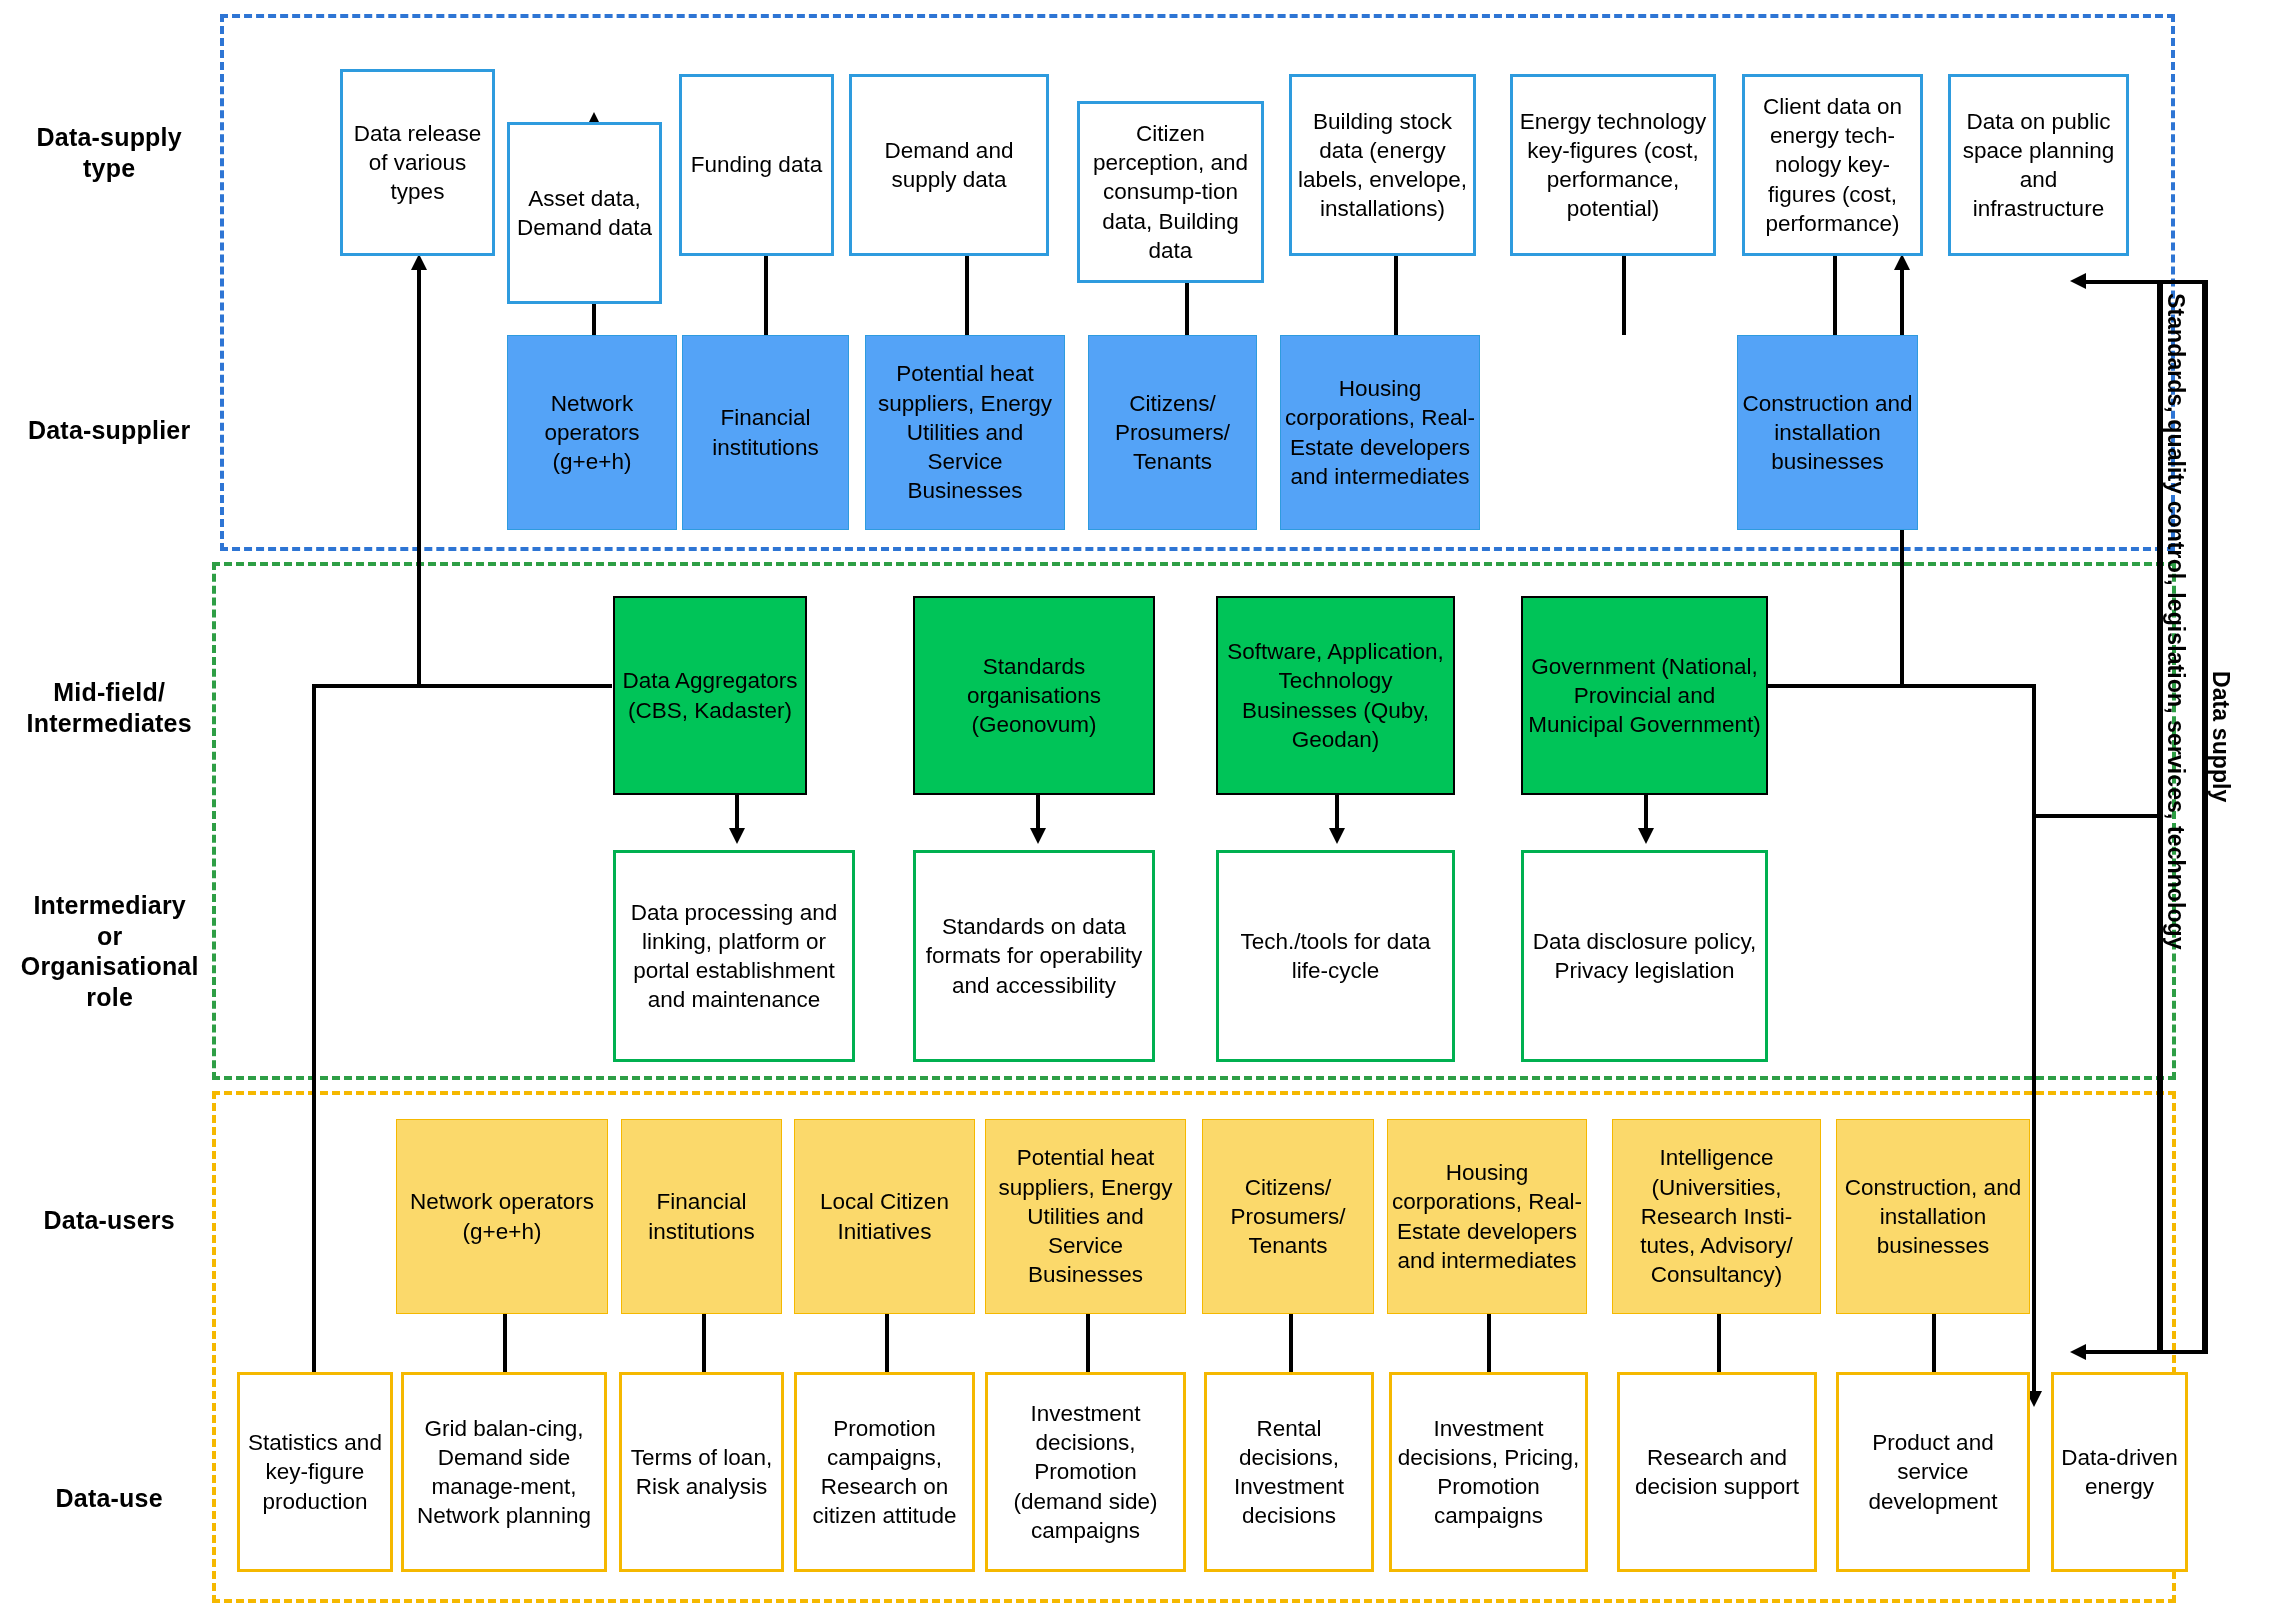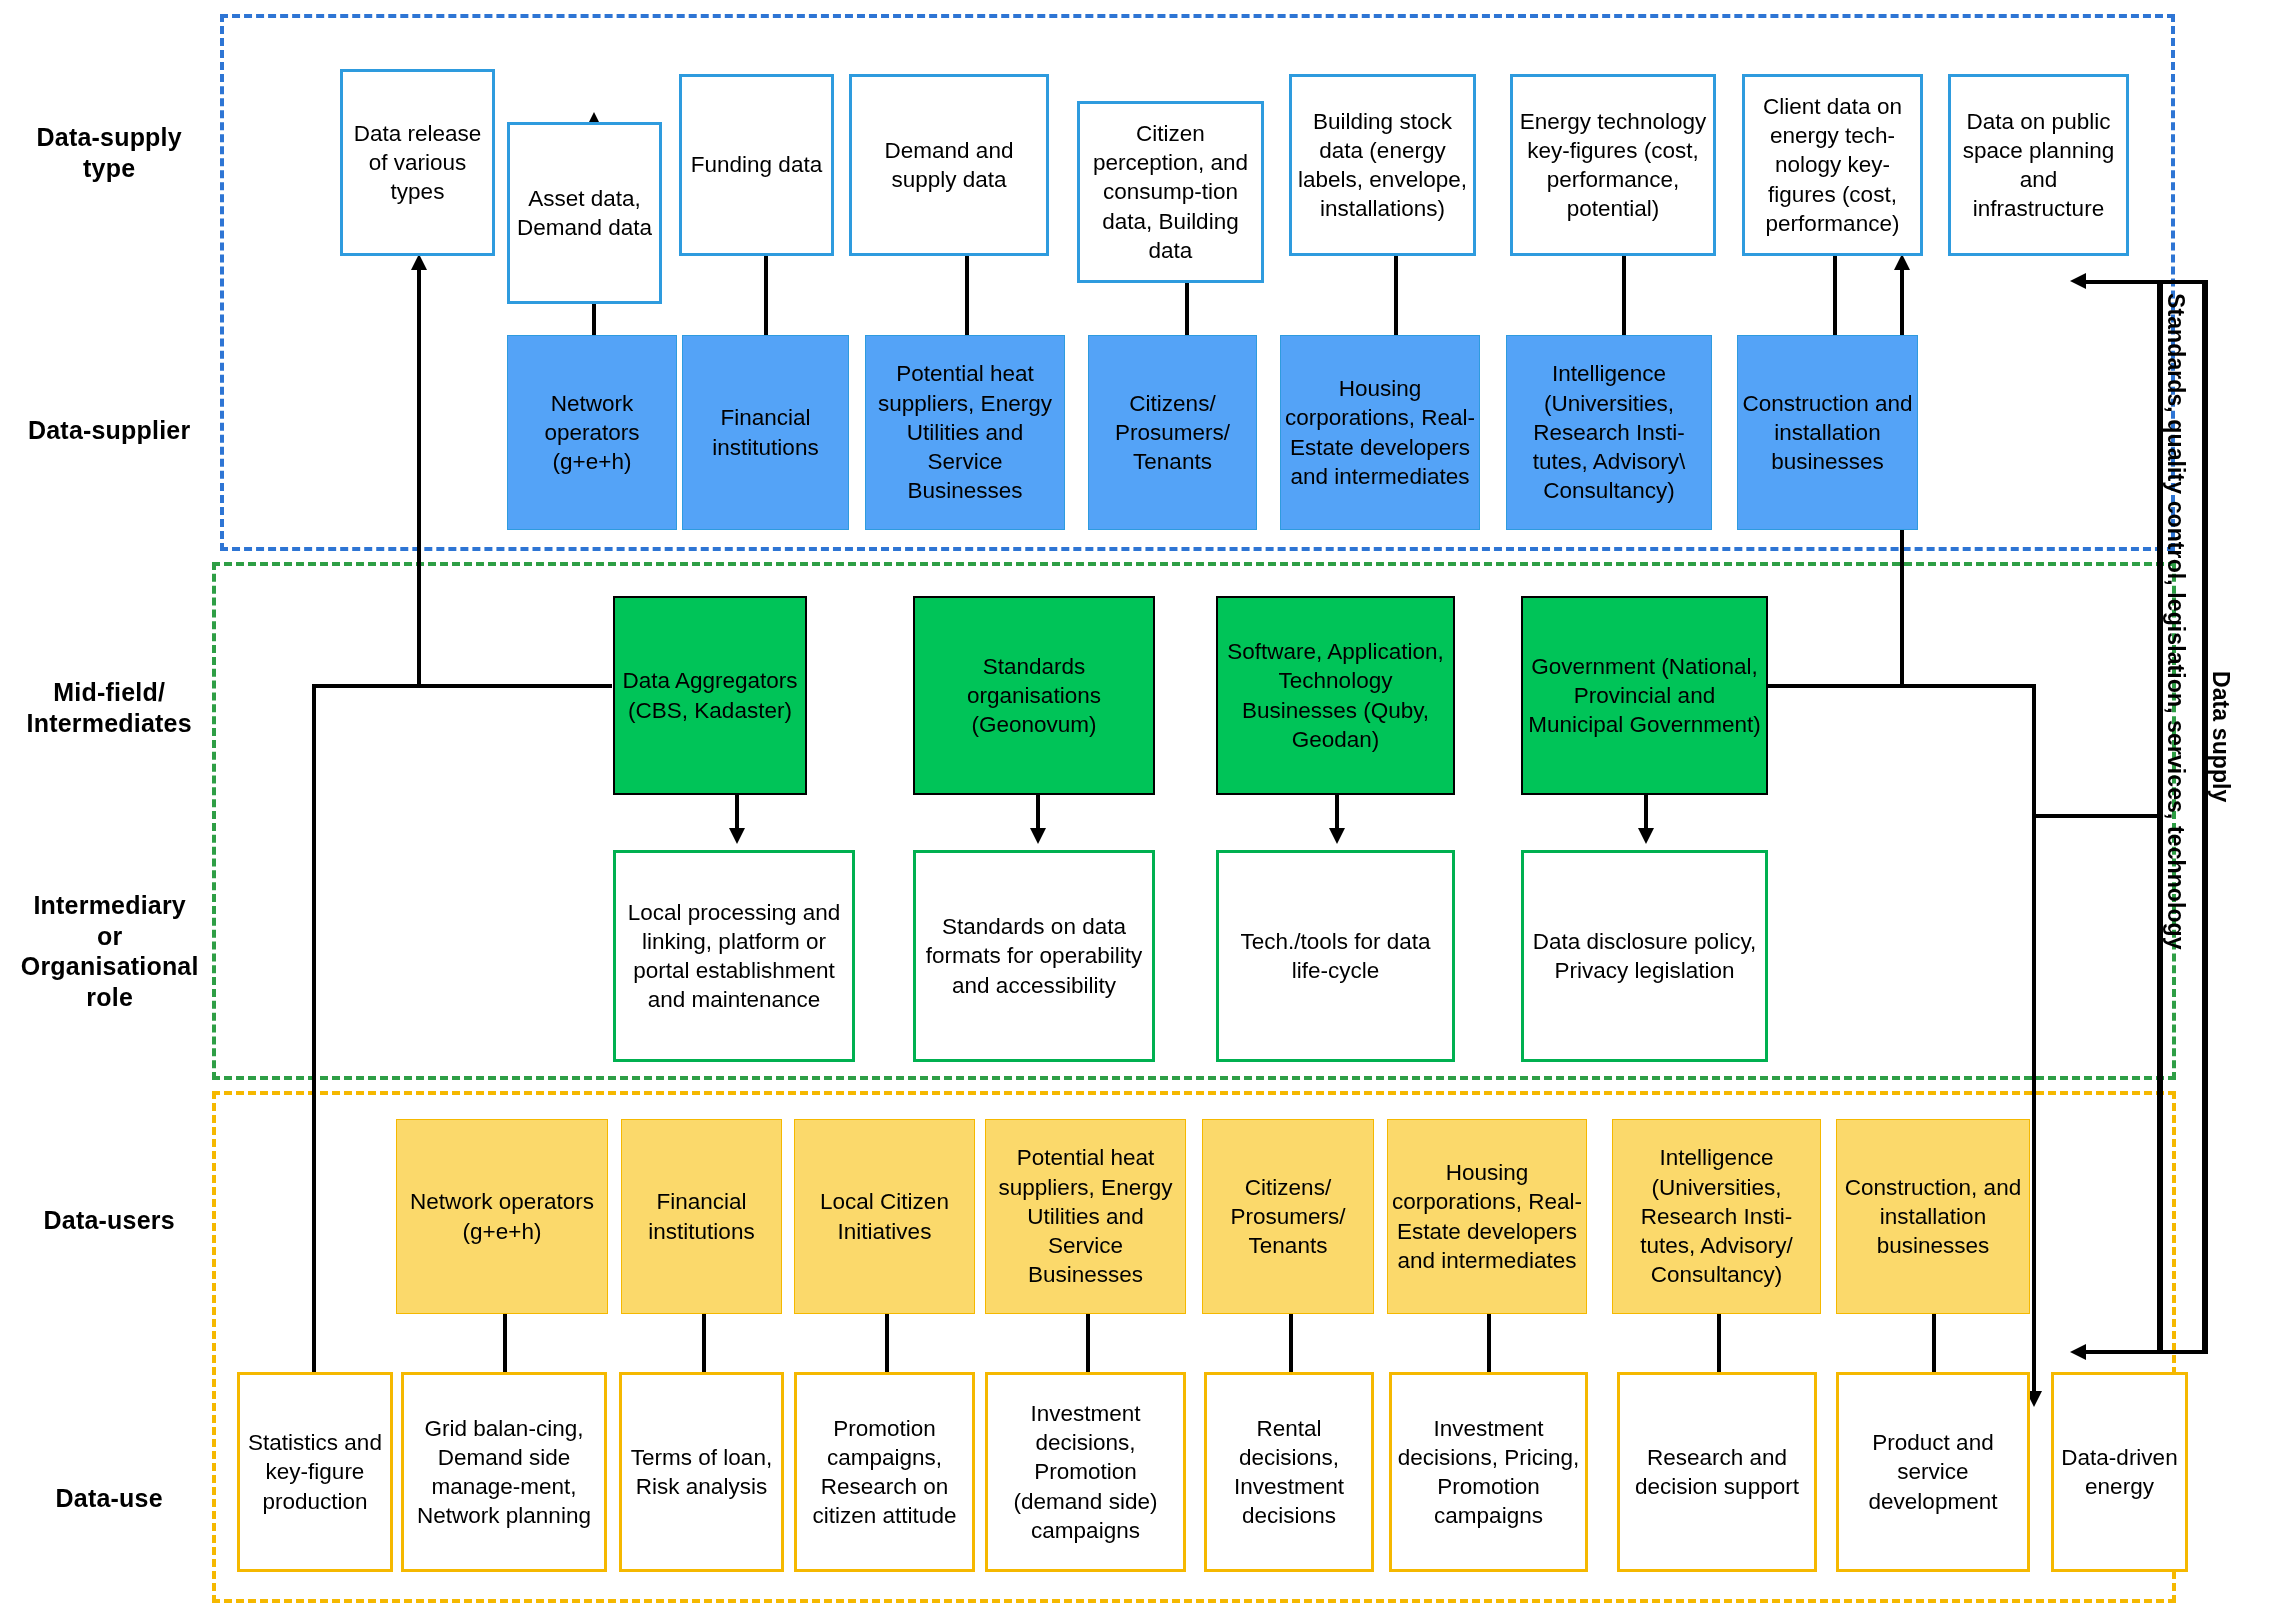--- a/index.html
+++ b/index.html
@@ -123,29 +123,28 @@
   <div class="bx type" style="left:1289px;top:74px;width:187px;height:182px;">Building stock data (energy labels, envelope, installations)</div>
   <div class="bx type" style="left:1510px;top:74px;width:206px;height:182px;">Energy technology key-figures (cost, performance, potential)</div>
   <div class="bx type" style="left:1742px;top:74px;width:181px;height:182px;">Client data on energy tech-nology key-figures (cost, performance)</div>
   <div class="bx type" style="left:1948px;top:74px;width:181px;height:182px;">Data on public space planning and infrastructure</div>
 
   <div class="bx supplier" style="left:507px;top:335px;width:170px;height:195px;">Network operators (g+e+h)</div>
   <div class="bx supplier" style="left:682px;top:335px;width:167px;height:195px;">Financial institutions</div>
   <div class="bx supplier" style="left:865px;top:335px;width:200px;height:195px;">Potential heat suppliers, Energy Utilities and Service Businesses</div>
   <div class="bx supplier" style="left:1088px;top:335px;width:169px;height:195px;">Citizens/ Prosumers/ Tenants</div>
   <div class="bx supplier" style="left:1280px;top:335px;width:200px;height:195px;">Housing corporations, Real-Estate developers and intermediates</div>
-  <div class="bx supplier" style="left:1506px;top:335px;width:206px;height:195px;">Intelligence (Universities, Research Insti-tutes, Advisory\ Consultancy)</div>
   <div class="bx supplier" style="left:1737px;top:335px;width:181px;height:195px;">Construction and installation businesses</div>
 
   <div class="bx mid" style="left:613px;top:596px;width:194px;height:199px;">Data Aggregators (CBS, Kadaster)</div>
   <div class="bx mid" style="left:913px;top:596px;width:242px;height:199px;">Standards organisations (Geonovum)</div>
   <div class="bx mid" style="left:1216px;top:596px;width:239px;height:199px;">Software, Application, Technology Businesses (Quby, Geodan)</div>
   <div class="bx mid" style="left:1521px;top:596px;width:247px;height:199px;">Government (National, Provincial and Municipal Government)</div>
 
-  <div class="bx role" style="left:613px;top:850px;width:242px;height:212px;">Local processing and linking, platform or portal establishment and maintenance</div>
+  <div class="bx role" style="left:613px;top:850px;width:242px;height:212px;">Data processing and linking, platform or portal establishment and maintenance</div>
   <div class="bx role" style="left:913px;top:850px;width:242px;height:212px;">Standards on data formats for operability and accessibility</div>
   <div class="bx role" style="left:1216px;top:850px;width:239px;height:212px;">Tech./tools for data life-cycle</div>
   <div class="bx role" style="left:1521px;top:850px;width:247px;height:212px;">Data disclosure policy, Privacy legislation</div>
 
   <div class="bx user" style="left:396px;top:1119px;width:212px;height:195px;">Network operators (g+e+h)</div>
   <div class="bx user" style="left:621px;top:1119px;width:161px;height:195px;">Financial institutions</div>
   <div class="bx user" style="left:794px;top:1119px;width:181px;height:195px;">Local Citizen Initiatives</div>
   <div class="bx user" style="left:985px;top:1119px;width:201px;height:195px;">Potential heat suppliers, Energy Utilities and Service Businesses</div>
   <div class="bx user" style="left:1202px;top:1119px;width:172px;height:195px;">Citizens/ Prosumers/ Tenants</div>
   <div class="bx user" style="left:1387px;top:1119px;width:200px;height:195px;">Housing corporations, Real-Estate developers and intermediates</div>

